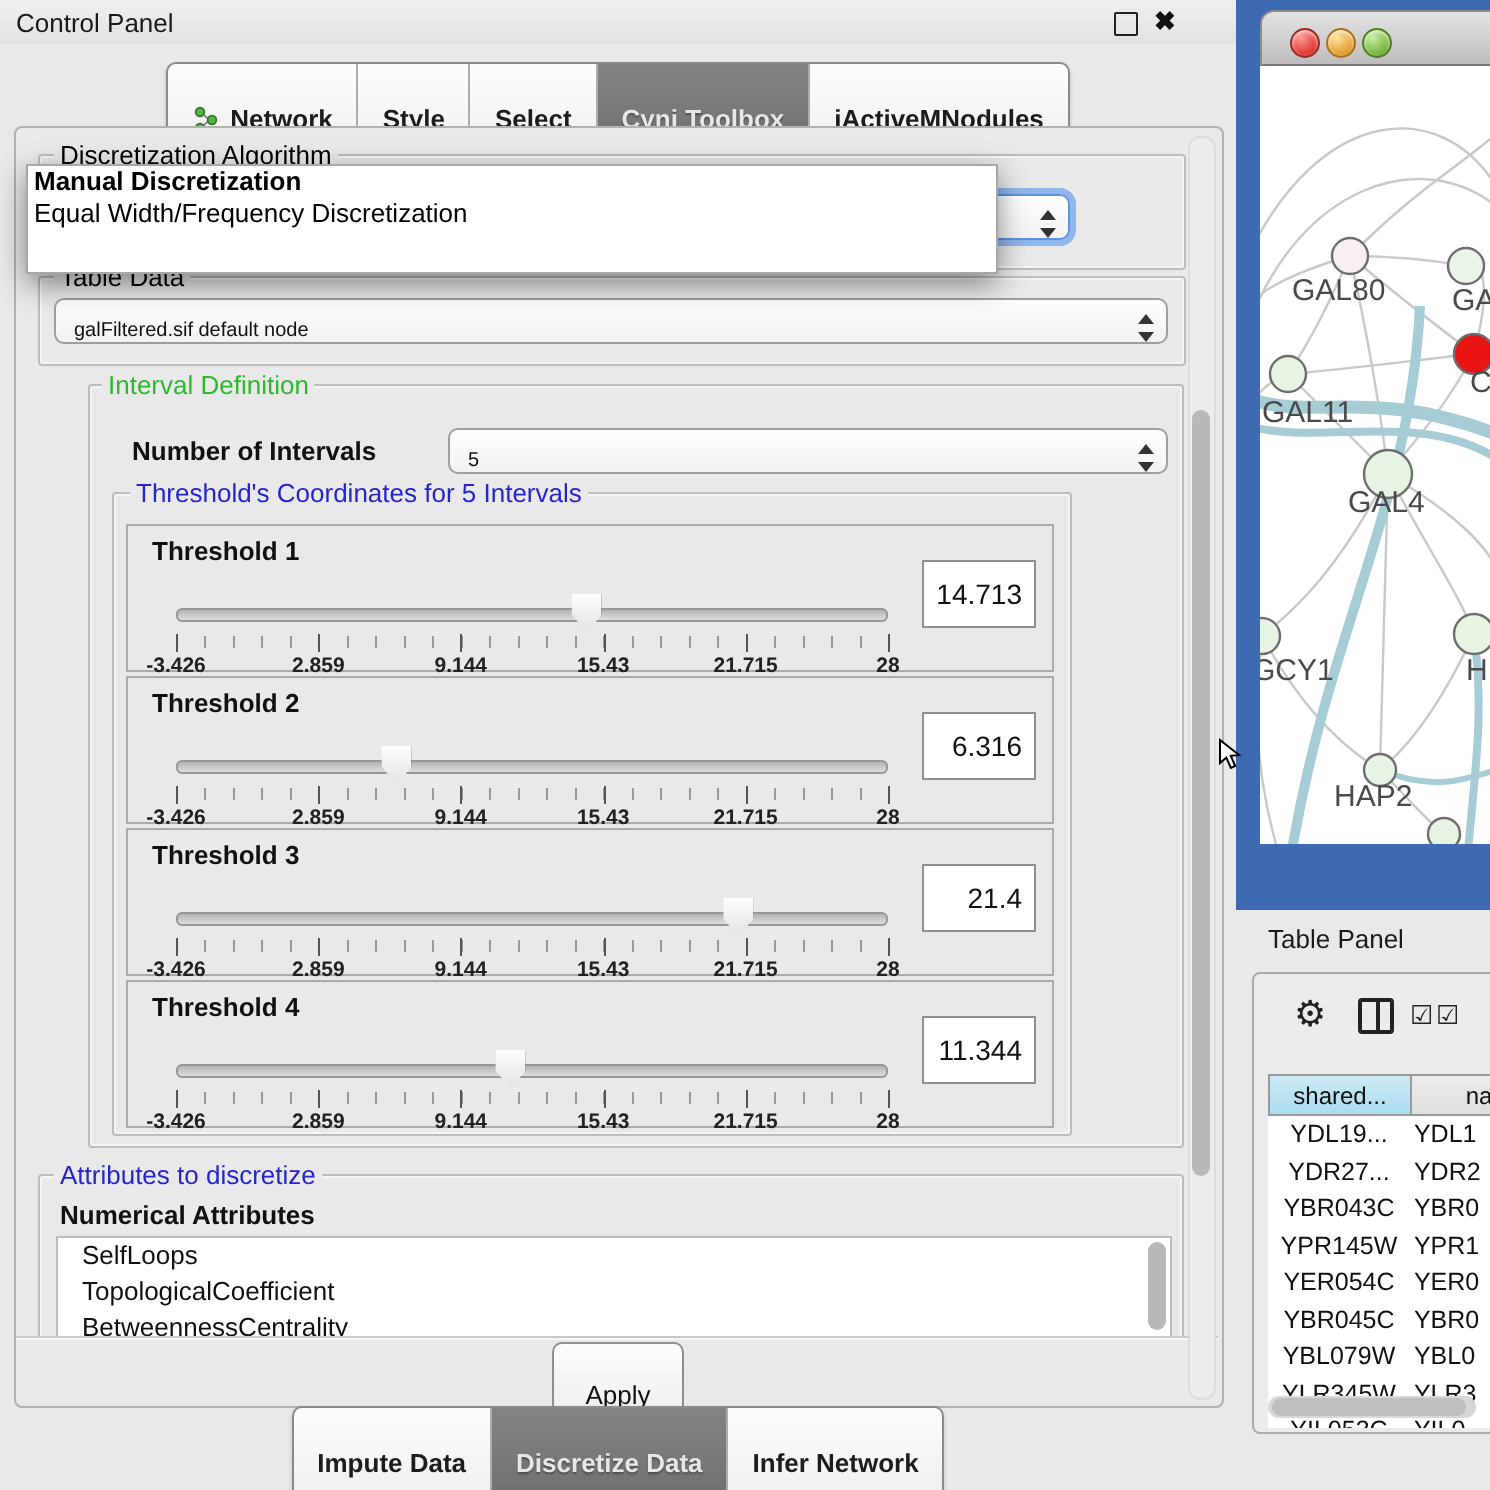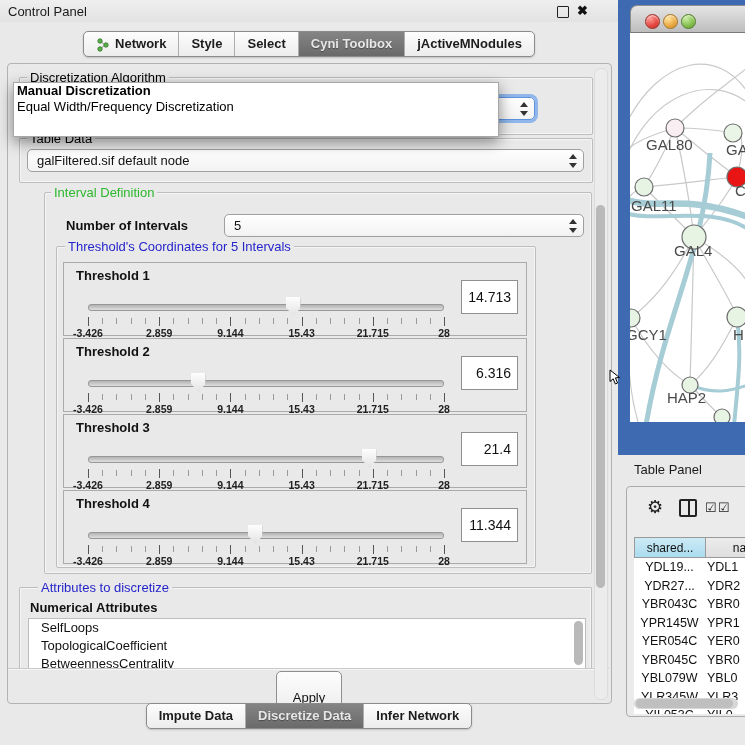--- a/index.html
+++ b/index.html
@@ -8,39 +8,39 @@
   .abs{position:absolute}
 
   
   .cp-titlebar{left:0;top:0;width:618px;height:22px;background:linear-gradient(#efefef,#e2e2e2);}
   .cp-title{left:8px;top:4px;font-size:13px;color:#1a1a1a}
   .float-btn{left:557px;top:6px;width:10px;height:10px;border:1.5px solid #222;border-radius:1px}
   .close-btn{left:577px;top:3px;font-size:13px;font-weight:bold;color:#111}
 
   .seg{display:flex;border:1px solid #8b8b8b;border-radius:5px;overflow:hidden;
        background:linear-gradient(#fdfdfd,#ececec);box-shadow:0 1px 2px rgba(0,0,0,.18)}
-  .sg{padding:4px 12px;font-size:13px;font-weight:bold;color:#1c1c1c;
-      border-left:1px solid #adadad;display:flex;align-items:flex-end;gap:5px;line-height:16px;white-space:nowrap}
+  .sg{padding:20px 12px;font-size:13px;font-weight:bold;color:#1c1c1c;
+      border-left:1px solid #adadad;display:flex;align-items:center;gap:5px;line-height:16px;white-space:nowrap}
   .sg:first-child{border-left:none}
   .sg.sel{background:linear-gradient(#848484,#6a6a6a);color:#e7e7e7;text-shadow:0 1px 1px rgba(0,0,0,.35)}
   .tabs-row{left:0;top:31px;width:618px;display:flex;justify-content:center}
   .bottom-tabs-row{left:0;top:703px;width:618px;display:flex;justify-content:center}
 
   .outer-box{left:7px;top:63px;width:603px;height:639px;border:1px solid #b2b2b2;border-radius:4px;background:#e9e9e9}
 
   .fieldset{position:absolute;border:1px solid #bdbdbd;border-radius:2px;
             box-shadow:inset 0 0 0 1px rgba(255,255,255,.55)}
   .legend{position:absolute;font-size:13px;background:#e9e9e9;padding:0 3px;line-height:14px;white-space:nowrap}
   .legend.dark{color:#000000}
   .legend.green{color:#2db82d}
   .legend.blue{color:#2525cc}
 
   .combo{position:absolute;height:23px;background:linear-gradient(#ffffff,#f2f2f2);
-         border:1px solid #9f9f9f;border-radius:5px;display:flex;align-items:center;
-         font-size:13px;padding:0 6px 0 9px;box-sizing:border-box;color:#111}
+         border:1px solid #9f9f9f;border-radius:5px;display:flex;align-items:flex-end;
+         font-size:10px;padding:0 6px 0 9px;box-sizing:border-box;color:#111}
   .combo .cv{flex:1;overflow:hidden;white-space:nowrap}
   .stepper{width:9px;height:14px;display:flex;flex-direction:column;align-items:center;justify-content:space-between}
   .stepper b{width:0;height:0;border-left:4px solid transparent;border-right:4px solid transparent}
   .stepper b.up{border-bottom:5px solid #333}
   .stepper b.dn{border-top:5px solid #333}
   .combo.focused{box-shadow:0 0 0 3px rgba(105,160,235,.7);border-color:#5d92de}
 
   .algo-popup{left:13px;top:82px;width:484px;height:53px;background:#fff;border:1px solid #a7a7a7;
               box-shadow:0 5px 14px rgba(0,0,0,.45);z-index:20}
   .popup-hint{text-align:center;font-size:13px;color:#b9b9b9;padding-top:2px;height:16px}
@@ -284,21 +284,21 @@
     <span class="tlbl p1">2.859</span>
     <span class="tlbl p2">9.144</span>
     <span class="tlbl p3">15.43</span>
     <span class="tlbl p4">21.715</span>
     <span class="tlbl p5">28</span>
   </div>
   <div class="thr-value">11.344</div>
 </div>
 
 <div class="fieldset" style="left:19px;top:587px;width:571px;height:81px;border-bottom:none;border-radius:2px 2px 0 0">
-  <span class="legend blue" style="left:18px;top:-7px">Attributes to discretize</span>
+  <span class="legend blue" style="left:7px;top:-7px">Attributes to discretize</span>
 </div>
 <div class="abs attr-sub">Numerical Attributes</div>
 <div class="abs attr-list">
   <div class="attr-item">SelfLoops</div>
   <div class="attr-item">TopologicalCoefficient</div>
   <div class="attr-item">BetweennessCentrality</div>
   <div class="attr-scroll"></div>
 </div>
 
 <div class="abs apply-sep"></div>

